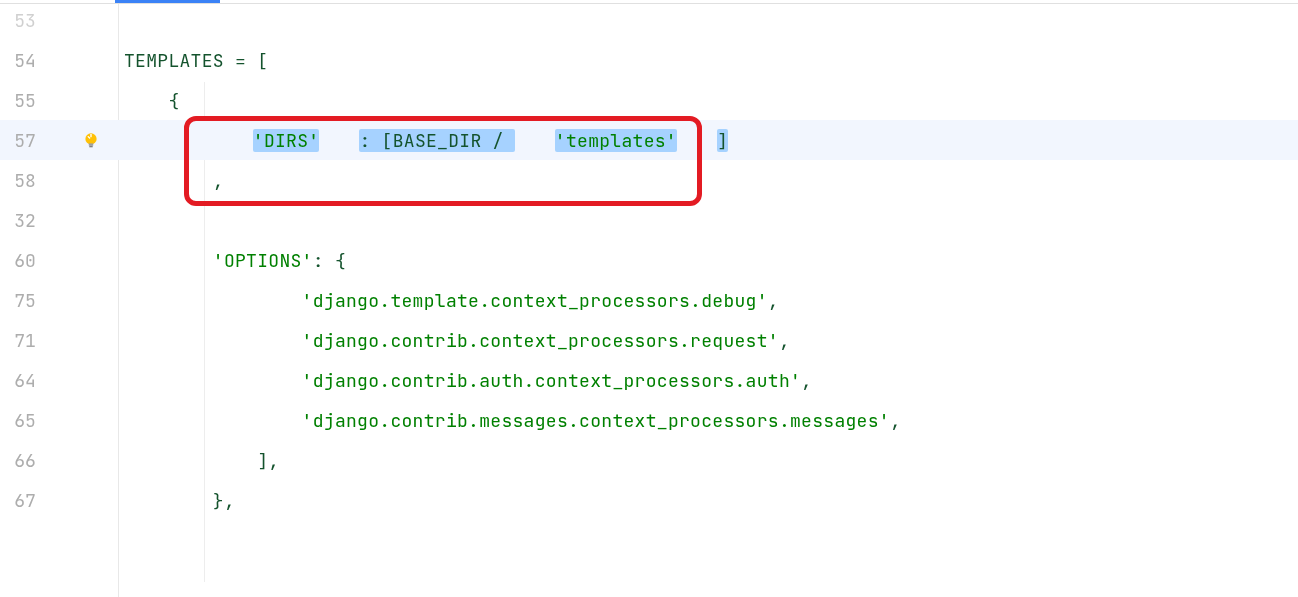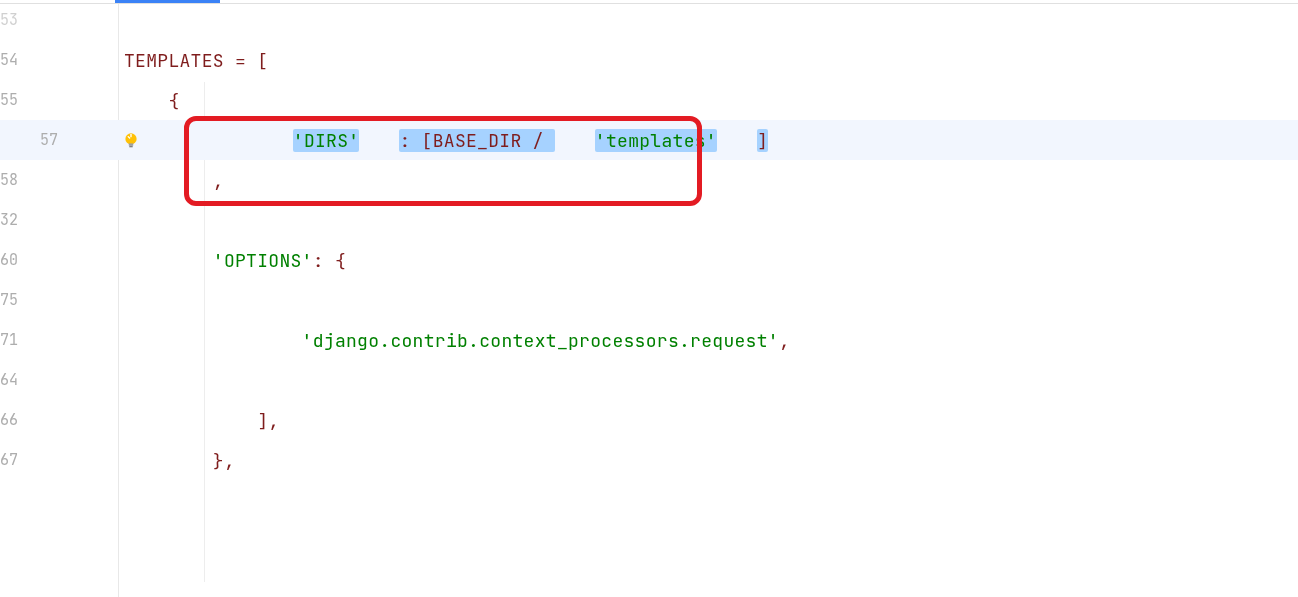--- a/index.html
+++ b/index.html
@@ -37,23 +37,23 @@
       bottom: 0;
     }
     .line {
       display: flex;
       height: 40px;
       align-items: center;
       position: relative;
     }
     .line-number {
       width: 62px;
-      text-align: left;
+      text-align: center;
       color: #adadad;
-      font-size: 15px;
+      font-size: 18px;
       padding-right: 12px;
       user-select: none;
       font-family: 'JetBrains Mono', 'Consolas', monospace;
     }
     .gutter-icons {
       width: 58px;
       display: flex;
       align-items: center;
       justify-content: center;
       position: relative;
@@ -67,33 +67,32 @@
       background: #e8e8e8;
     }
     .code-content {
       font-family: 'JetBrains Mono', 'Consolas', 'Monaco', monospace;
       white-space: pre;
       letter-spacing: 0.3px;
       padding-left: 4px;
     }
     .line.highlighted {
       background: #f2f6fe;
-      padding-left: 40px;
     }
     .line.dim .line-number {
       color: #d0d0d0;
     }
     .selection {
       background: #a6d2ff;
       border-radius: 2px;
       margin-left: 40px;
     }
     .str { color: #008000; }
     .kw { color: #0033b3; }
-    .plain { color: #7f1d1d; }
+    .plain { color: #14532d; }
     .fold-line {
       position: absolute;
       left: 204px;
       top: 82px;
       width: 1px;
       height: 500px;
       background: #ededed;
     }
     .bulb-icon {
       width: 18px;
@@ -157,29 +156,36 @@
       <div class="gutter-icons"></div>
     </div>
     <div class="line">
       <div class="line-number">60</div>
       <div class="gutter-icons"></div>
       <div class="code-content"><span class="plain">        </span><span class="str">'OPTIONS'</span><span class="plain">: {</span></div>
     </div>
     <div class="line">
       <div class="line-number">75</div>
       <div class="gutter-icons"></div>
+      <div class="code-content"><span class="plain">                </span><span class="str">'django.template.context_processors.debug'</span><span class="plain">,</span></div>
     </div>
     <div class="line">
       <div class="line-number">71</div>
       <div class="gutter-icons"></div>
       <div class="code-content"><span class="plain">                </span><span class="str">'django.contrib.context_processors.request'</span><span class="plain">,</span></div>
     </div>
     <div class="line">
       <div class="line-number">64</div>
       <div class="gutter-icons"></div>
+      <div class="code-content"><span class="plain">                </span><span class="str">'django.contrib.auth.context_processors.auth'</span><span class="plain">,</span></div>
+    </div>
+    <div class="line">
+      <div class="line-number">65</div>
+      <div class="gutter-icons"></div>
+      <div class="code-content"><span class="plain">                </span><span class="str">'django.contrib.messages.context_processors.messages'</span><span class="plain">,</span></div>
     </div>
     <div class="line">
       <div class="line-number">66</div>
       <div class="gutter-icons"></div>
       <div class="code-content"><span class="plain">            ],</span></div>
     </div>
     <div class="line">
       <div class="line-number">67</div>
       <div class="gutter-icons"></div>
       <div class="code-content"><span class="plain">        },</span></div>

